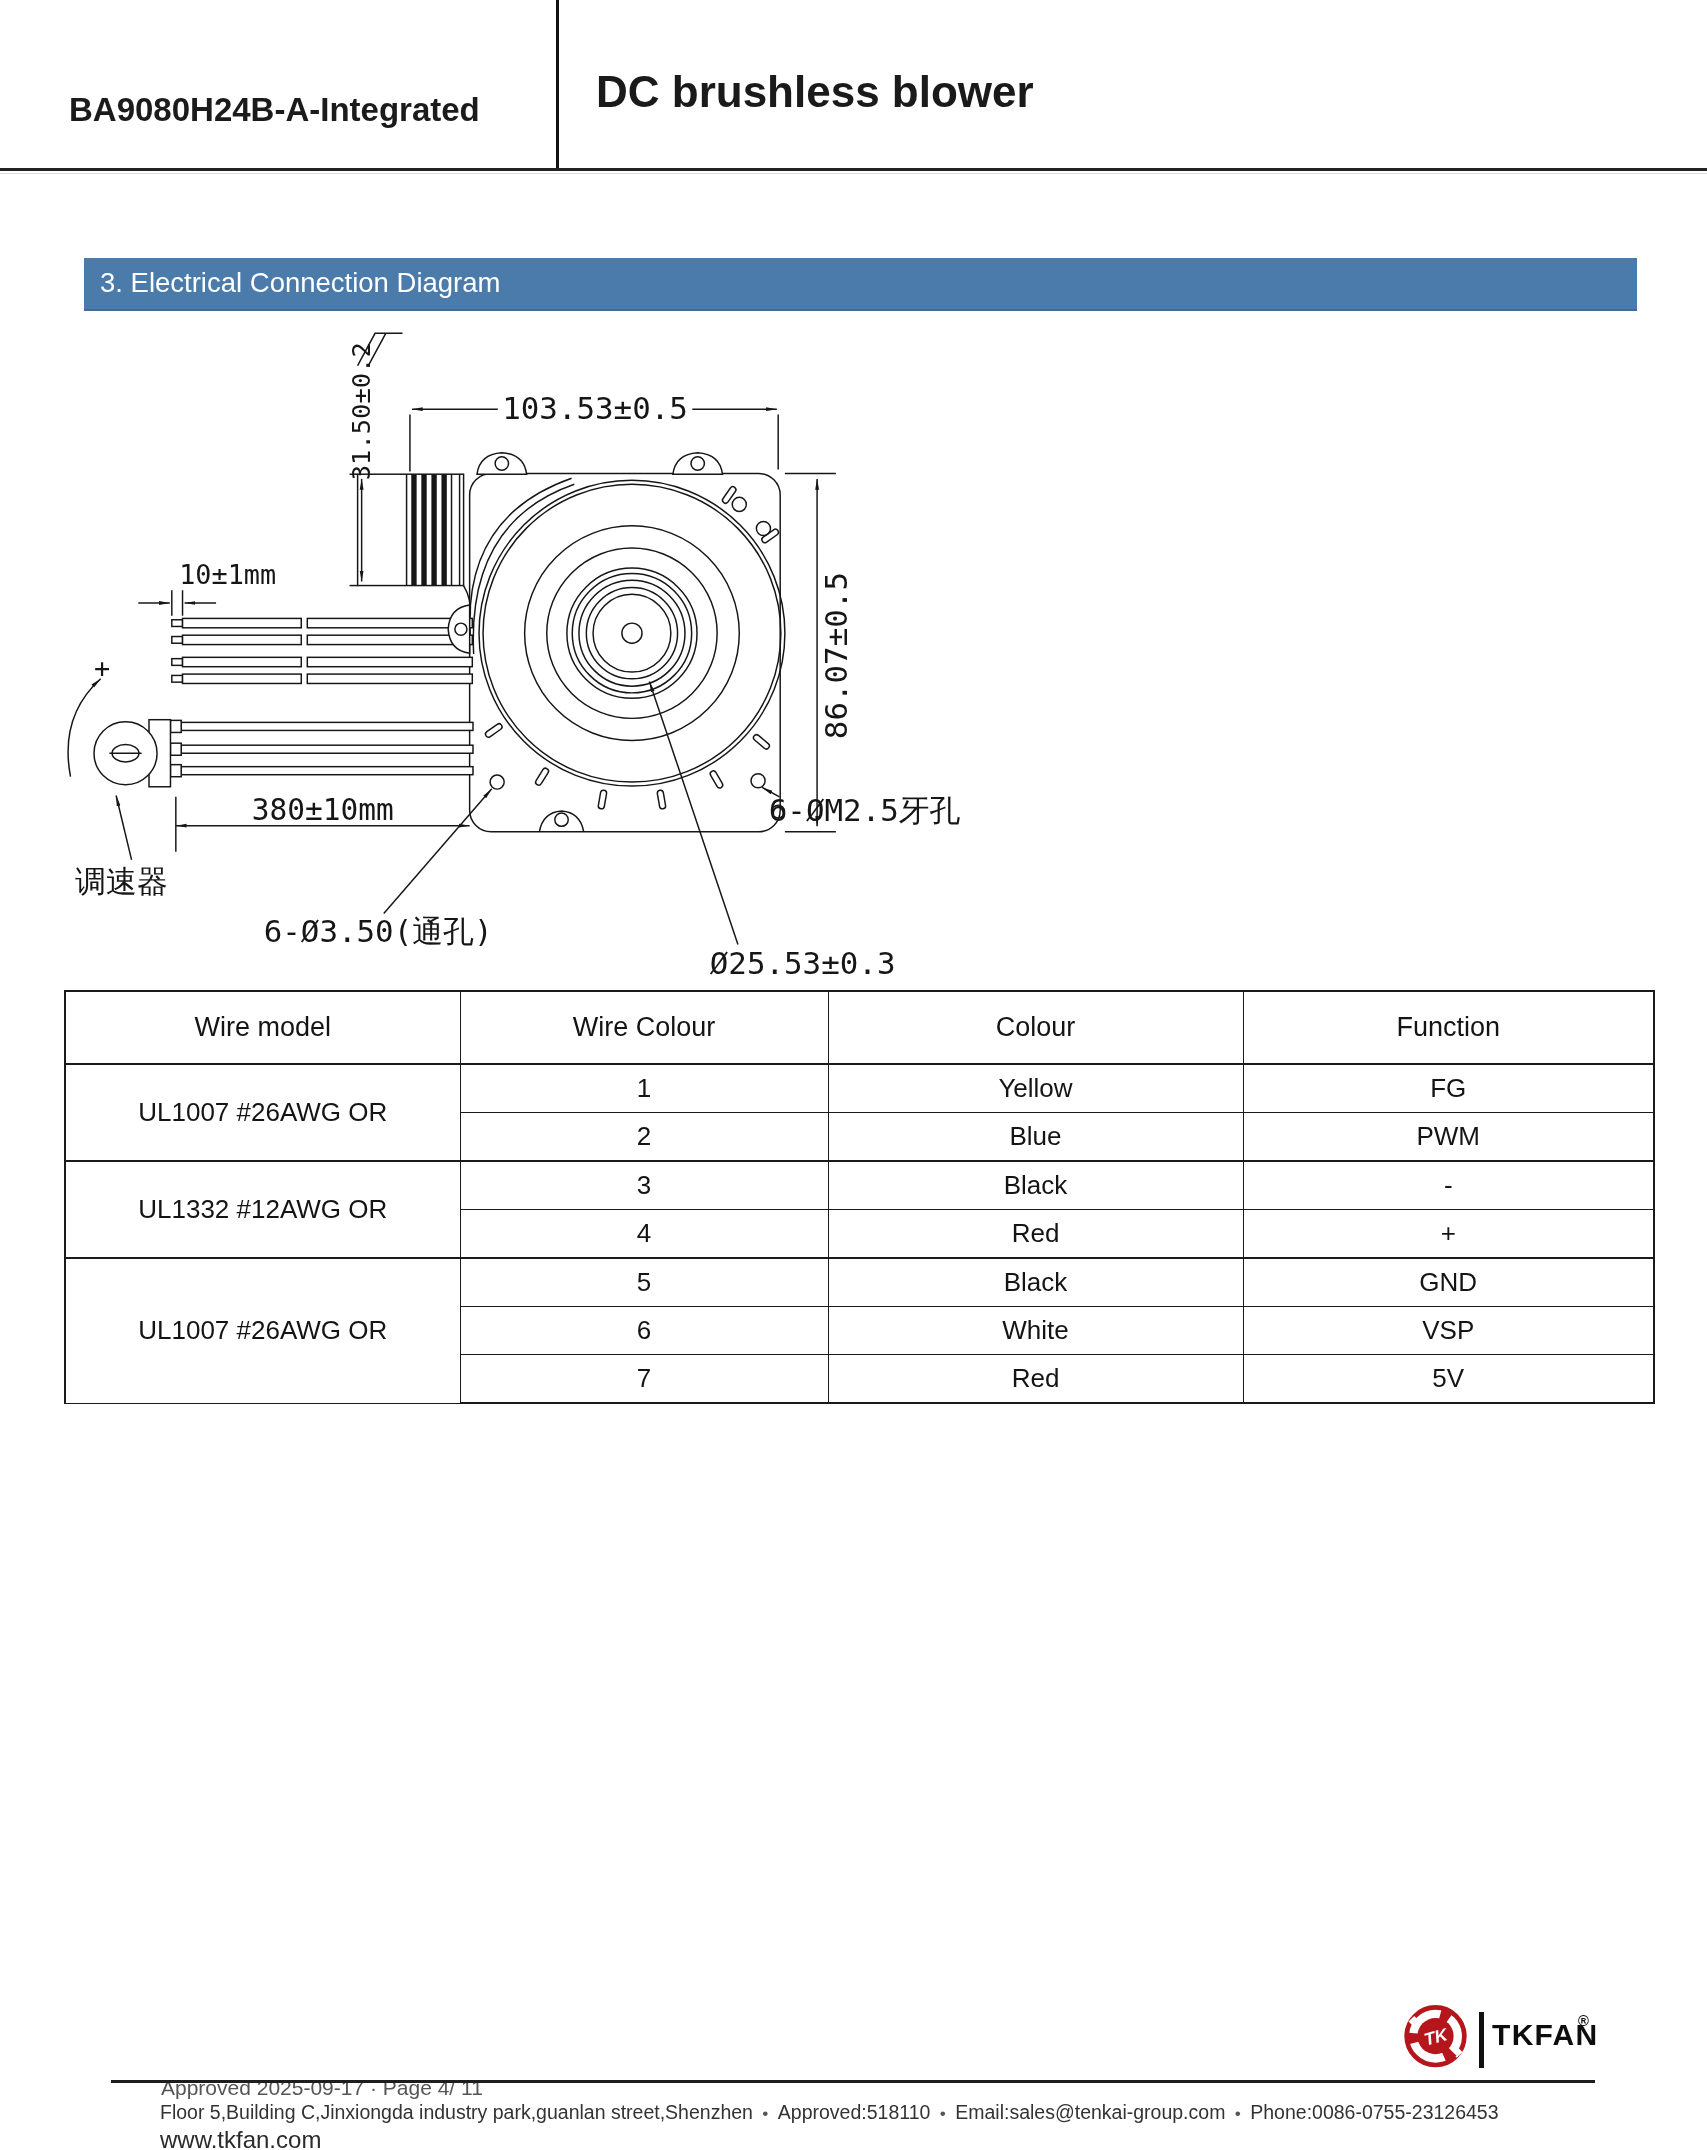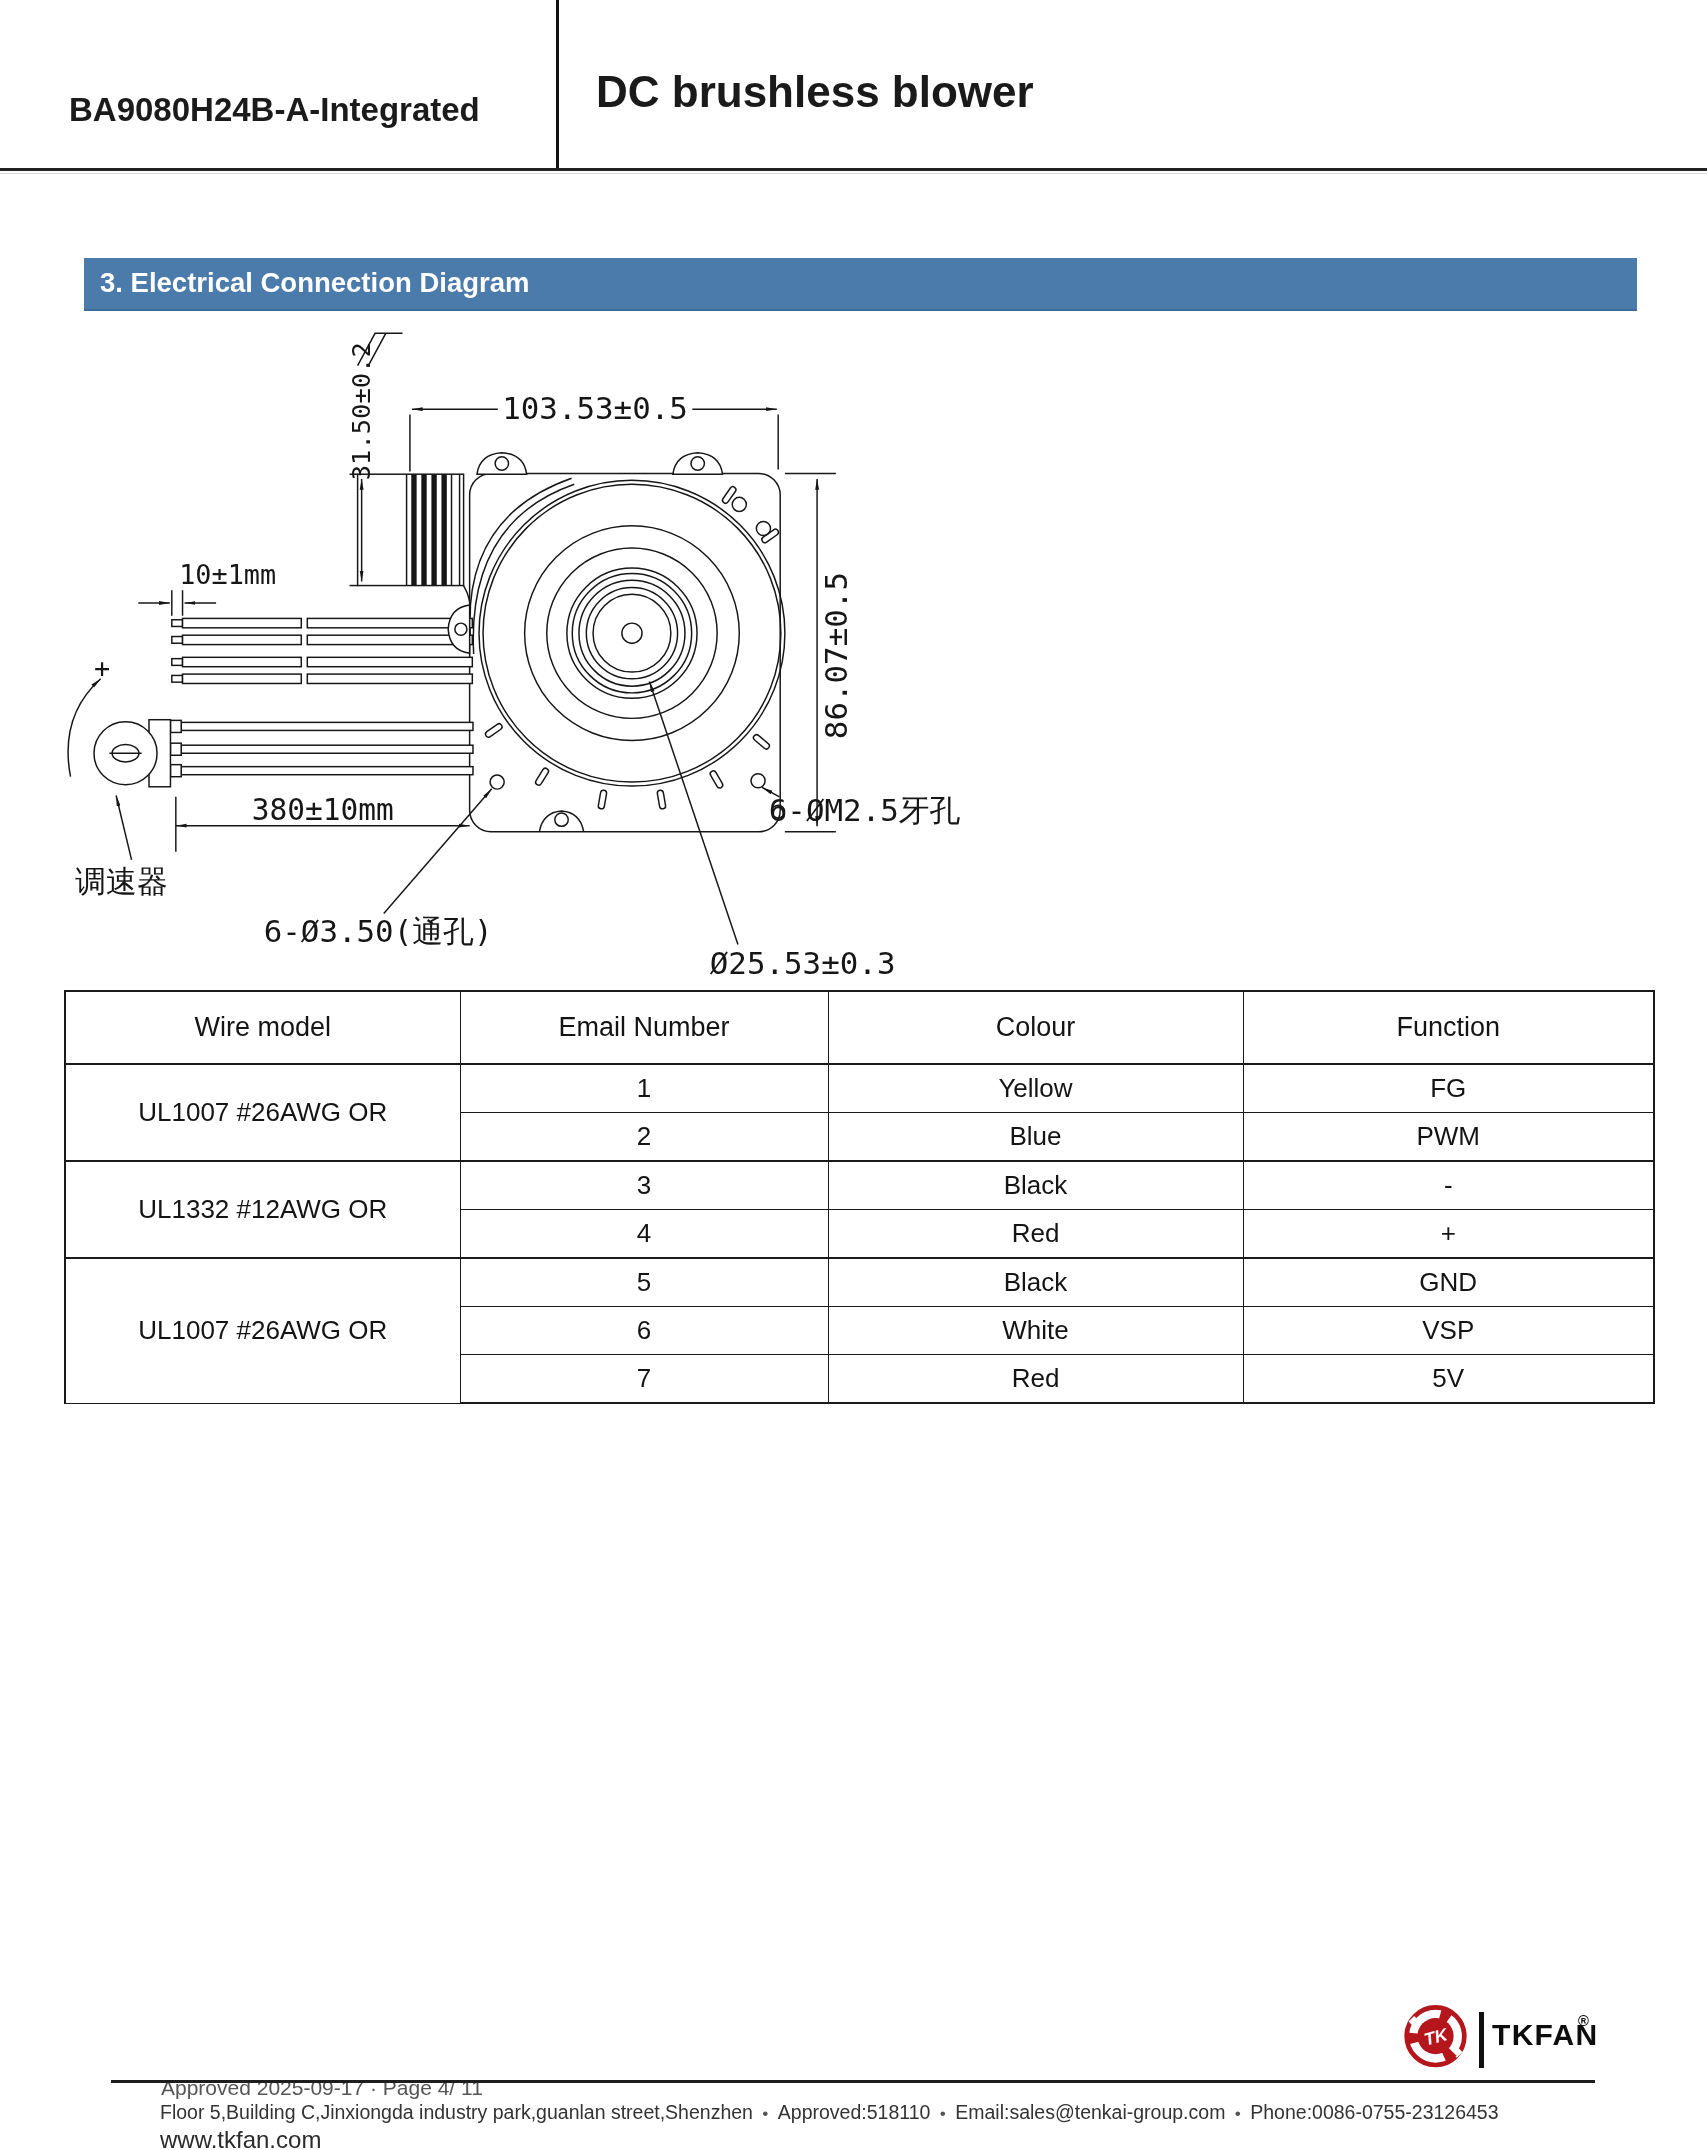--- a/index.html
+++ b/index.html
@@ -9,21 +9,21 @@
 
   
   .model{left:69px;top:91px;font-size:33px;font-weight:700;color:#1b1b1b;letter-spacing:0px;}
   .vrule{left:556px;top:0;width:2.7px;height:169px;background:#111;}
   .title{left:596px;top:67px;font-size:44px;font-weight:600;color:#1a1a1a;text-align:right;}
   .hrule1{left:0;top:168px;width:1707px;height:3.4px;background:#232323;}
   .hrule2{left:0;top:173px;width:1707px;height:1.3px;background:#d9d9d9;}
 
   
   .secbar{left:84px;top:258px;width:1553px;height:53px;background:#4a7bab;border-bottom:2.7px solid #3e6c99;box-sizing:border-box;}
-  .secbar span{display:block;padding-left:16px;line-height:50px;font-size:27.5px;font-weight:700;color:#ffffff;}
+  .secbar span{display:block;padding-left:16px;line-height:50px;font-size:27.5px;font-weight:400;color:#ffffff;}
 
   
   svg.draw{left:67px;top:332px;width:926px;height:654px;}
   svg.draw text{font-family:"DejaVu Sans Mono",monospace;fill:#161616;}
   .cjk{font-family:"DejaVu Sans","Liberation Sans",sans-serif;}
 
   
   table.wires{left:64px;top:990px;width:1588px;position:absolute;border-collapse:collapse;table-layout:fixed;}
   table.wires td{border:1.3px solid #1a1a1a;text-align:center;vertical-align:middle;font-size:26px;color:#141414;
                  height:47px;padding:0;}
@@ -235,21 +235,21 @@
 <table class="wires">
   <colgroup>
       <col style="width:395px">
       <col style="width:368px">
       <col style="width:415px">
       <col style="width:411px">
     </colgroup>
   <tbody>
       <tr class="hdr">
     <td class="outL">Wire model</td>
-    <td>Email Number</td>
+    <td>Wire Colour</td>
     <td>Colour</td>
     <td class="outR">Function</td>
   </tr>
   <tr>
     <td class="outL" rowspan="2">UL1007 #26AWG OR</td>
     <td>1</td>
     <td>Yellow</td>
     <td class="outR">FG</td>
   </tr>
   <tr>

